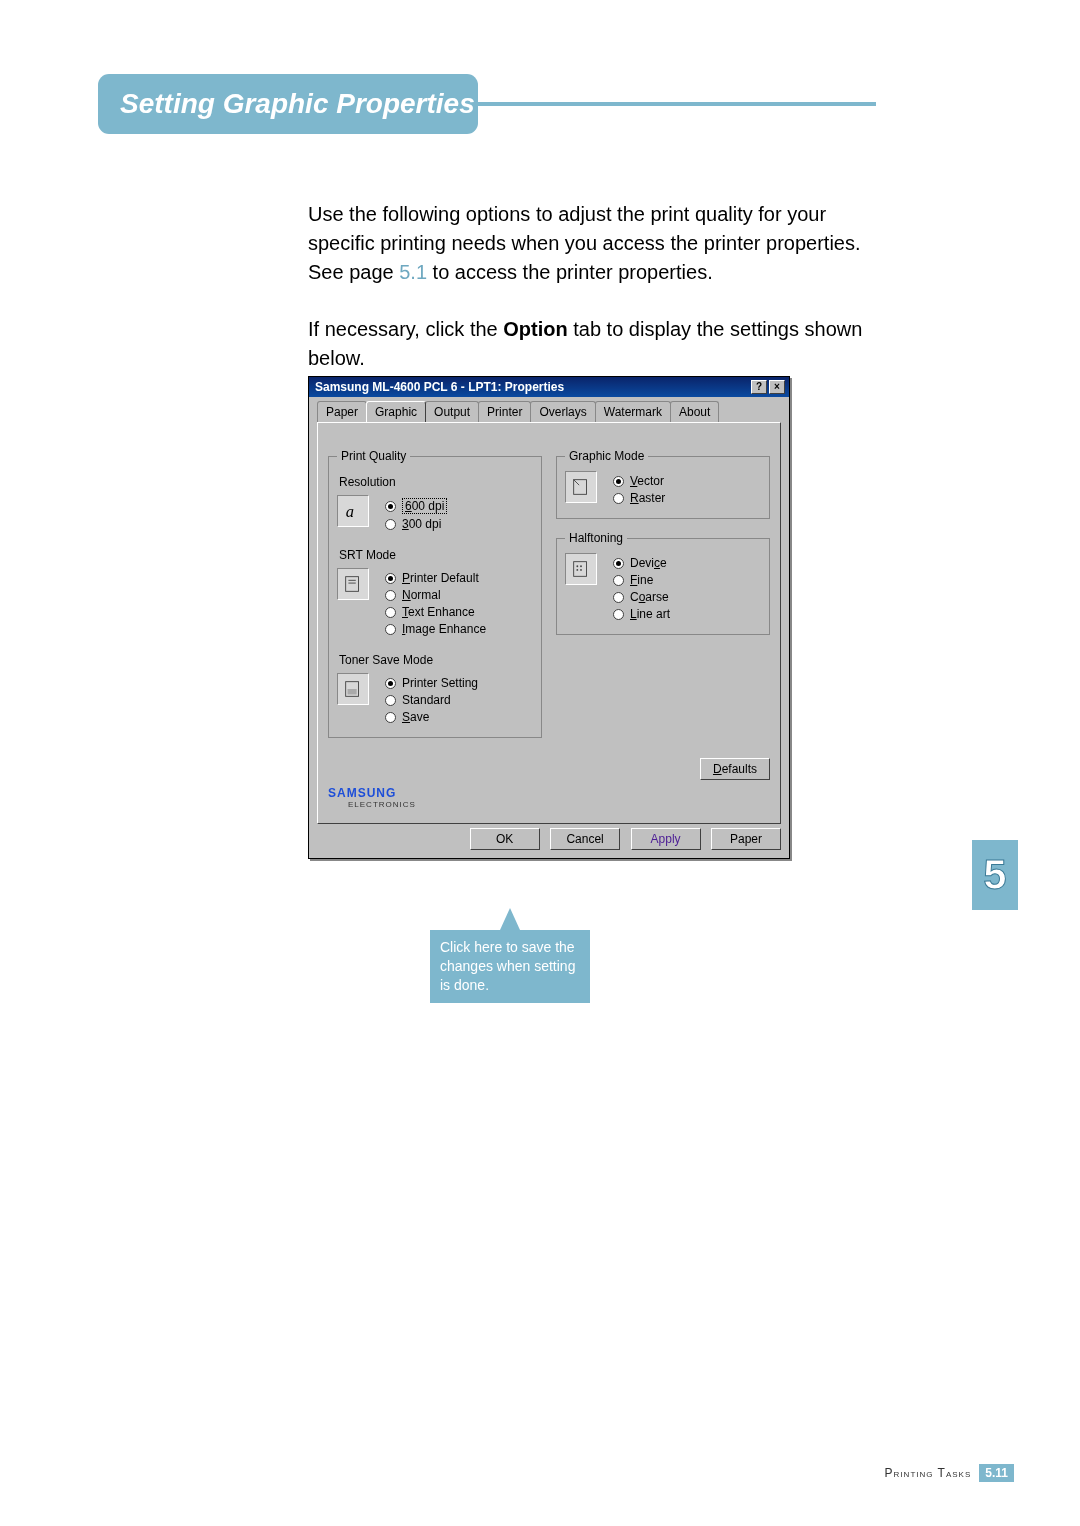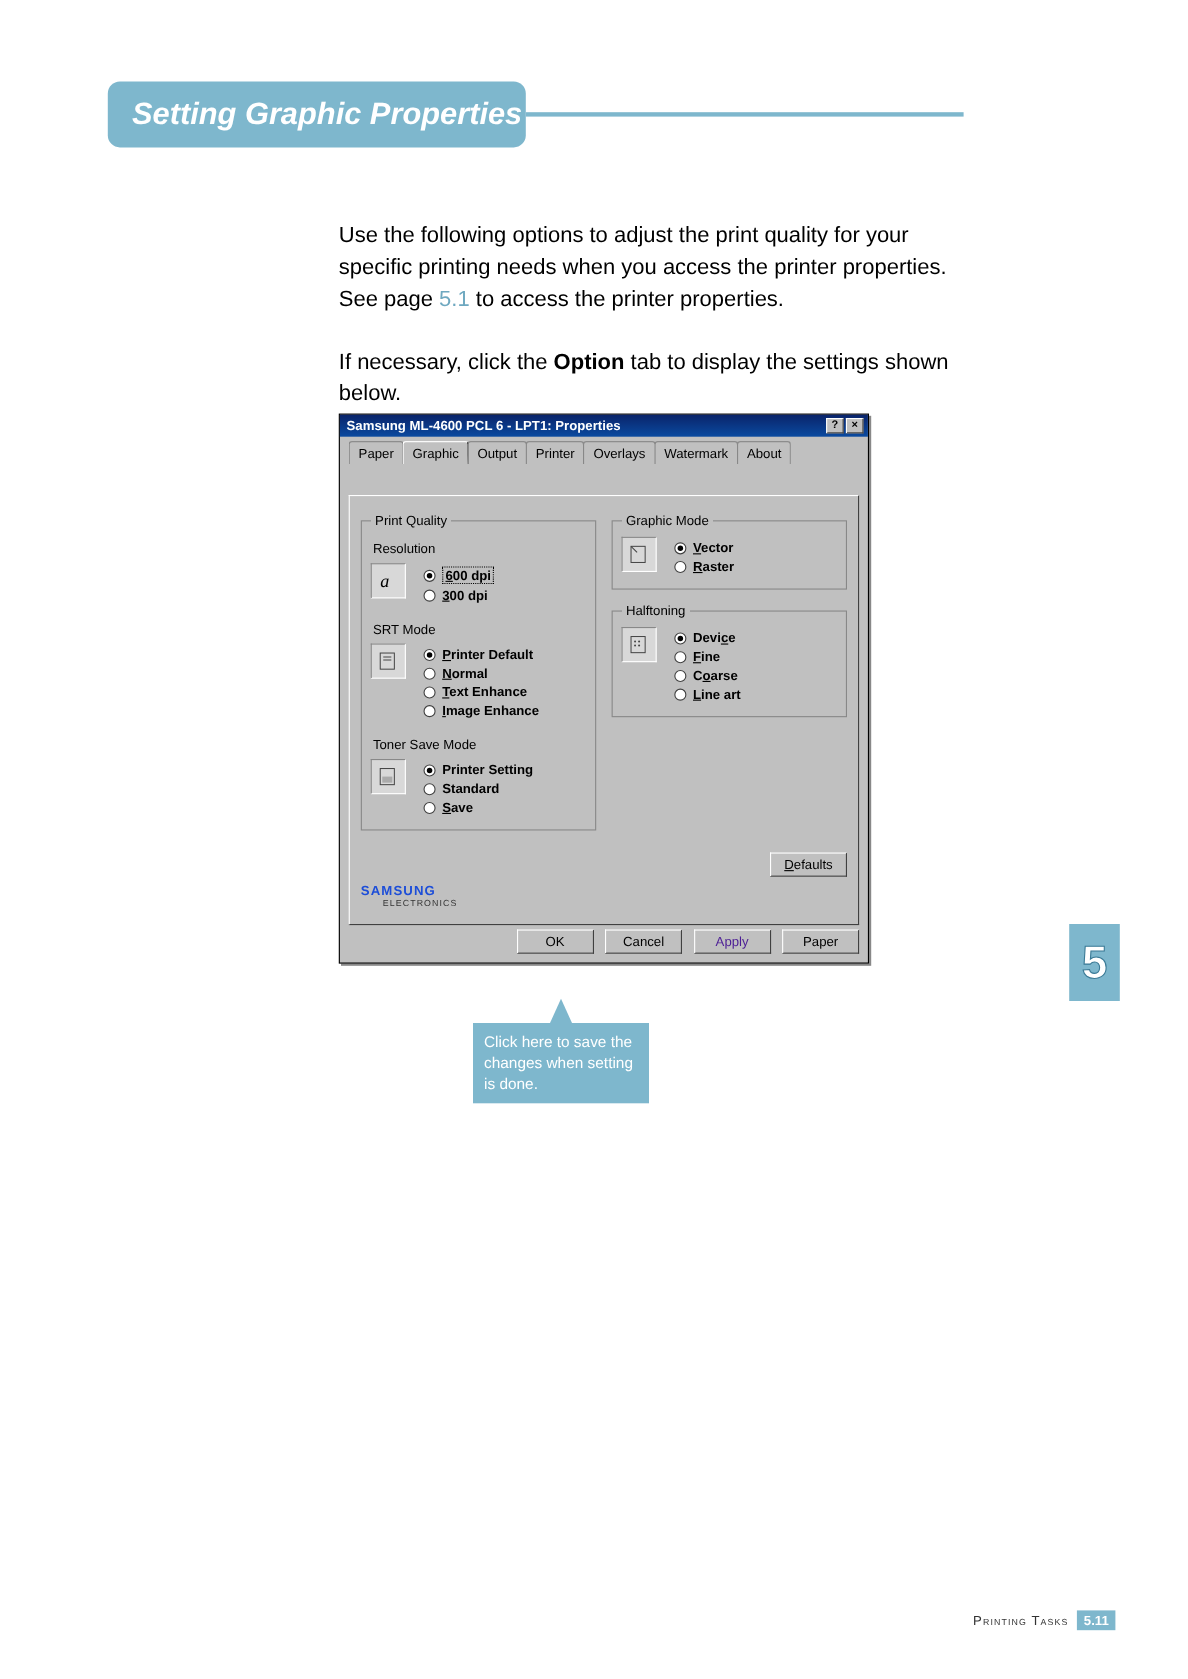--- a/index.html
+++ b/index.html
@@ -90,24 +90,23 @@
   }
   .tab.active {
     background: #c0c0c0;
     border-color: #fff #404040 #c0c0c0 #fff;
     z-index: 2;
     font-weight: normal;
   }
   .tab-panel {
     border: 1px solid #fff;
     border-right-color:#404040; border-bottom-color:#404040;
-    padding: 15px 10px 14px 10px;
+    padding: 26px 10px 14px 10px;
     position: relative;
     min-height: 380px;
-    margin-top: 28px;
   }
   .cols { display: flex; gap: 14px; }
   .col { flex: 1; }
   fieldset.win {
     border: 1px solid #888;
     padding: 8px 8px 10px 8px;
     margin-bottom: 12px;
     position: relative;
   }
   fieldset.win legend {
@@ -131,21 +130,21 @@
   .icon-box {
     width: 32px; height: 32px;
     border: 1px solid #888;
     border-right-color:#fff; border-bottom-color:#fff;
     background: #d8d8d8;
     display: flex; align-items: center; justify-content: center;
     flex-shrink: 0;
   }
   .icon-box svg { width: 22px; height: 22px; }
   .opt-block { display: flex; gap: 10px; align-items: flex-start; }
-  .opt-list { flex: 1; font-weight: bold; }
+  .opt-list { flex: 1; }
   .dotted-sel {
     border: 1px dotted #000; padding: 0 2px;
   }
   .btn-row { text-align: right; margin-top: 8px; }
   .winbtn {
     min-width: 70px;
     padding: 3px 12px;
     font-size: 12px;
     background: #c0c0c0;
     border: 1px solid #fff;

